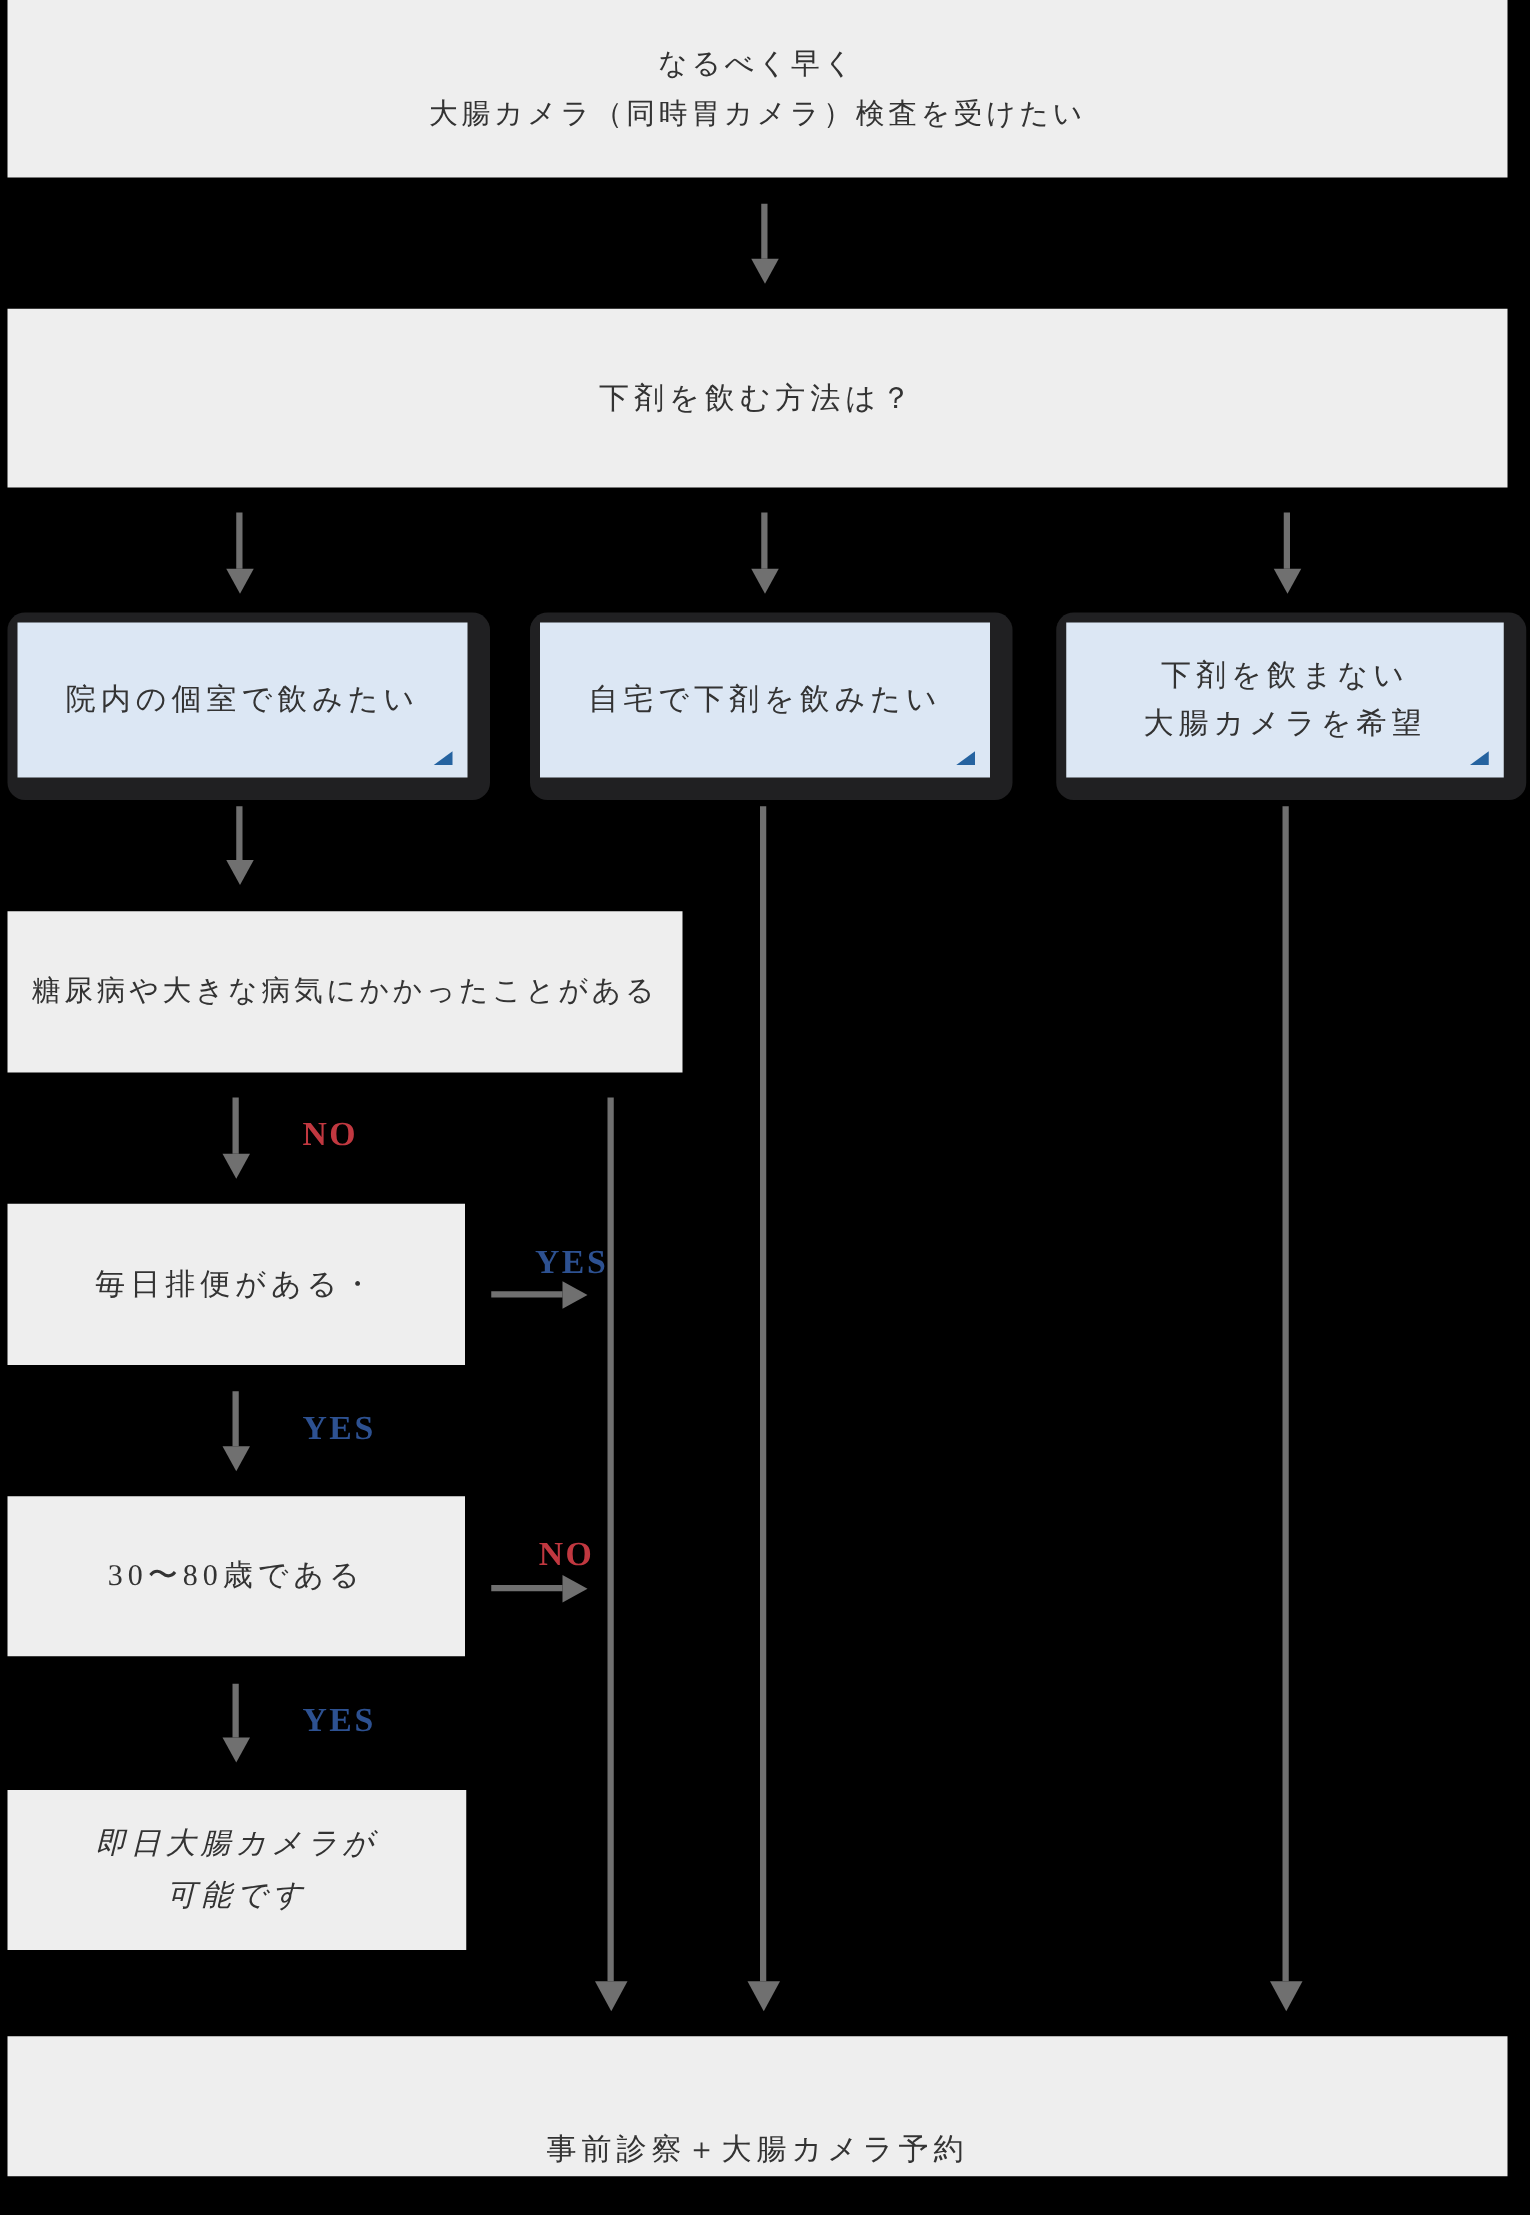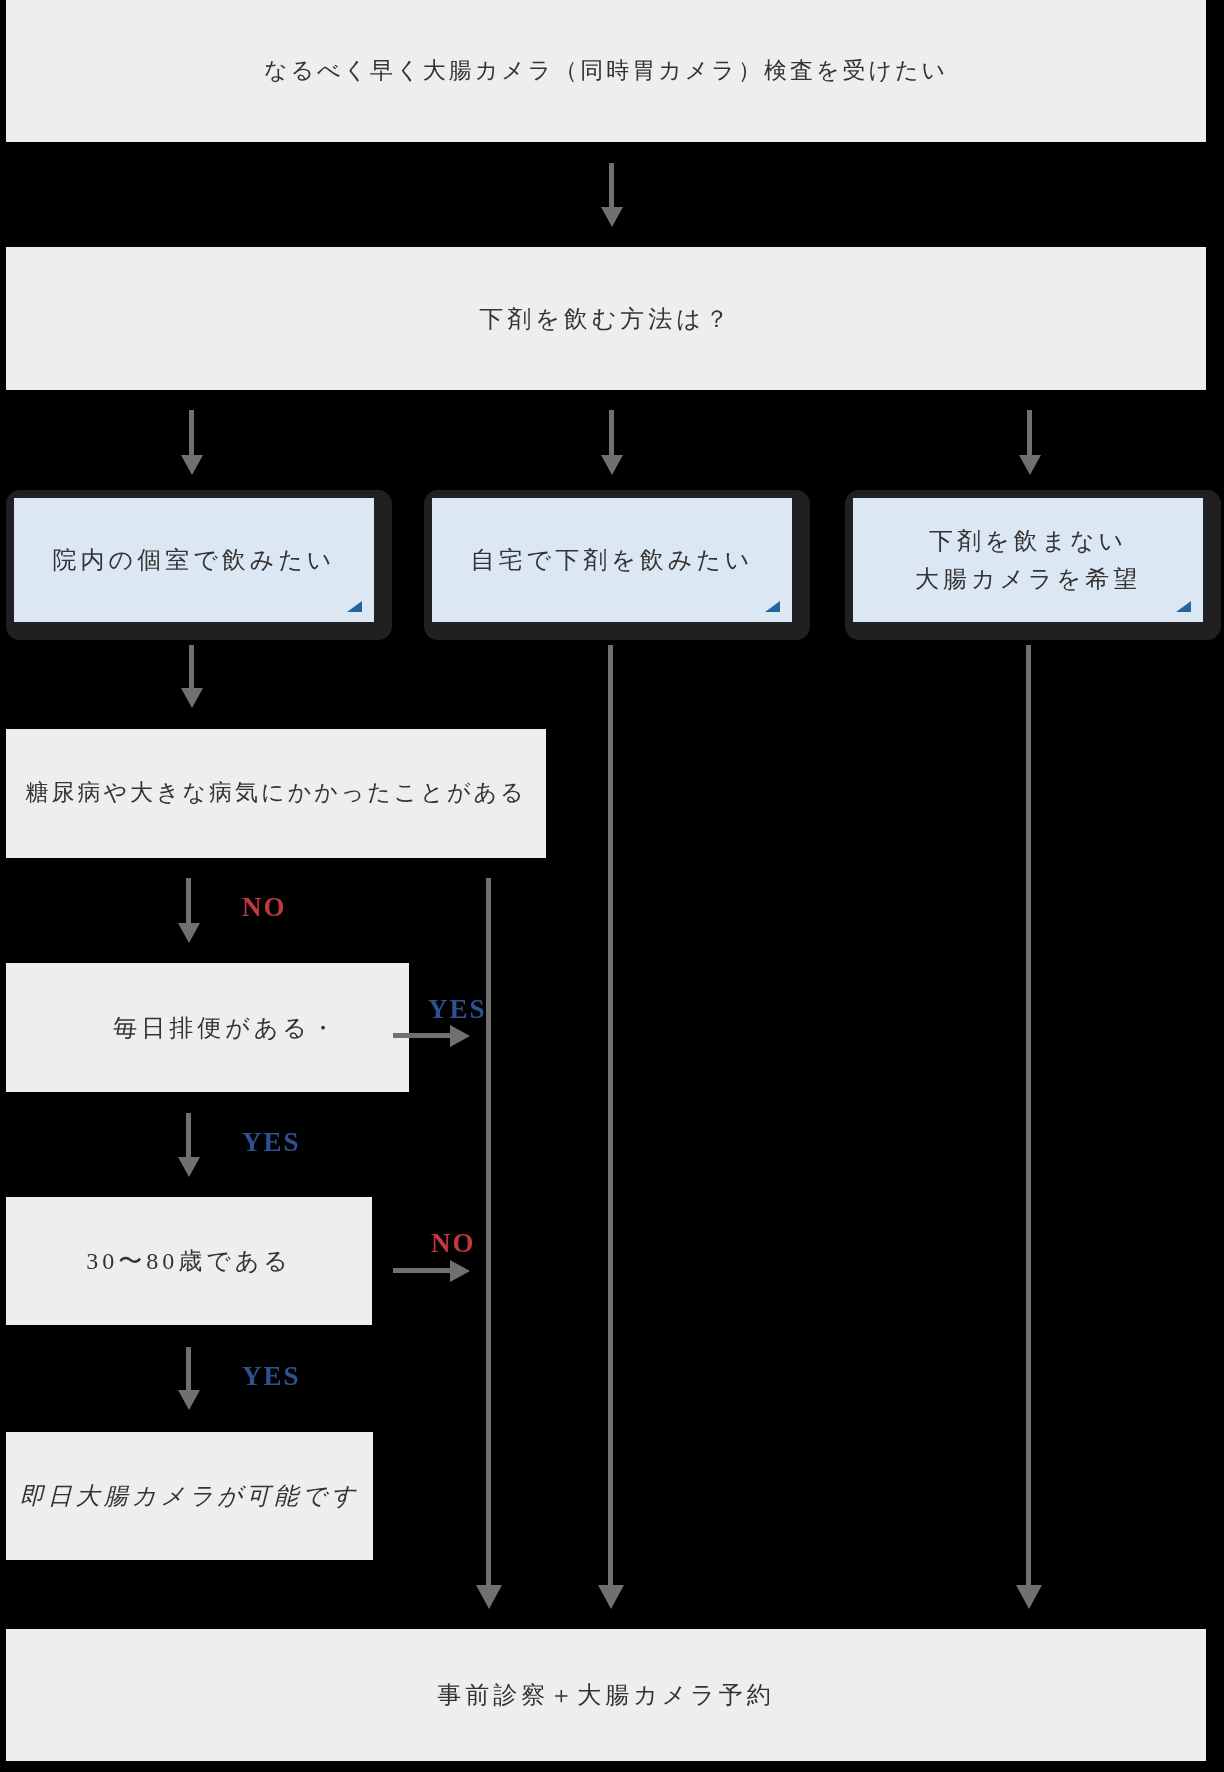--- a/index.html
+++ b/index.html
@@ -10,21 +10,21 @@
   }
   html,body{margin:0;padding:0;background:var(--background,#000);}
   .canvas{
     position:relative;width:1224px;height:1772px;margin:0 auto;
     background:var(--background,#000);overflow:hidden;
     font-family:"Liberation Serif","DejaVu Serif",serif;color:var(--text,#333);
   }
   
   .gbox{
     position:absolute;background:var(--box-bg,#eee);
-    display:flex;flex-direction:row;align-items:center;justify-content:center;
+    display:flex;flex-direction:column;align-items:center;justify-content:center;
     text-align:center;font-size:24px;letter-spacing:4px;line-height:1.75;
     white-space:nowrap;
   }
   .gbox.small-ls{letter-spacing:3px;font-size:23px;}
   
   .btn{
     position:absolute;height:150px;background:var(--frame-dark,#202022);
     border-radius:14px;padding:8px 18px 18px 8px;box-sizing:border-box;cursor:pointer;
   }
   .panel{
@@ -110,21 +110,21 @@
   <div class="va big" style="left:1026px;top:645px;height:940px;"></div>
   <div class="va big" style="left:486px;top:878px;height:707px;"></div>
 
   <div class="gbox small-ls" style="left:6px;top:729px;width:540px;height:129px;">
     <div>糖尿病や大きな病気にかかったことがある</div>
   </div>
 
   <div class="va" style="left:186px;top:878px;height:45px;"></div>
   <div class="elabel no" style="left:214px;top:894px;">NO</div>
 
-  <div class="gbox" style="left:6px;top:963px;width:366px;height:129px;padding-left:37px;">
+  <div class="gbox" style="left:6px;top:963px;width:366px;height:129px;">
     <div>毎日排便がある・</div>
   </div>
 
   <div class="ha" style="left:393px;top:1033px;width:57px;"></div>
   <div class="elabel yes" style="left:400px;top:996px;">YES</div>
 
   <div class="va" style="left:186px;top:1113px;height:44px;"></div>
   <div class="elabel yes" style="left:214px;top:1129px;">YES</div>
 
   <div class="gbox" style="left:6px;top:1197px;width:366px;height:128px;align-items:center;">
@@ -135,17 +135,17 @@
   <div class="elabel no" style="left:403px;top:1230px;">NO</div>
 
   <div class="va" style="left:186px;top:1347px;height:43px;"></div>
   <div class="elabel yes" style="left:214px;top:1363px;">YES</div>
 
   <div class="gbox" style="left:6px;top:1432px;width:367px;height:128px;font-style:italic;">
     <div>即日大腸カメラが</div>
     <div>可能です</div>
   </div>
 
-  <div class="gbox" style="left:6px;top:1629px;width:1200px;height:132px;">
+  <div class="gbox" style="left:6px;top:1629px;width:1200px;height:112px;justify-content:flex-end;">
     <div>事前診察＋大腸カメラ予約</div>
   </div>
 
 </div>
 
 </body></html>

